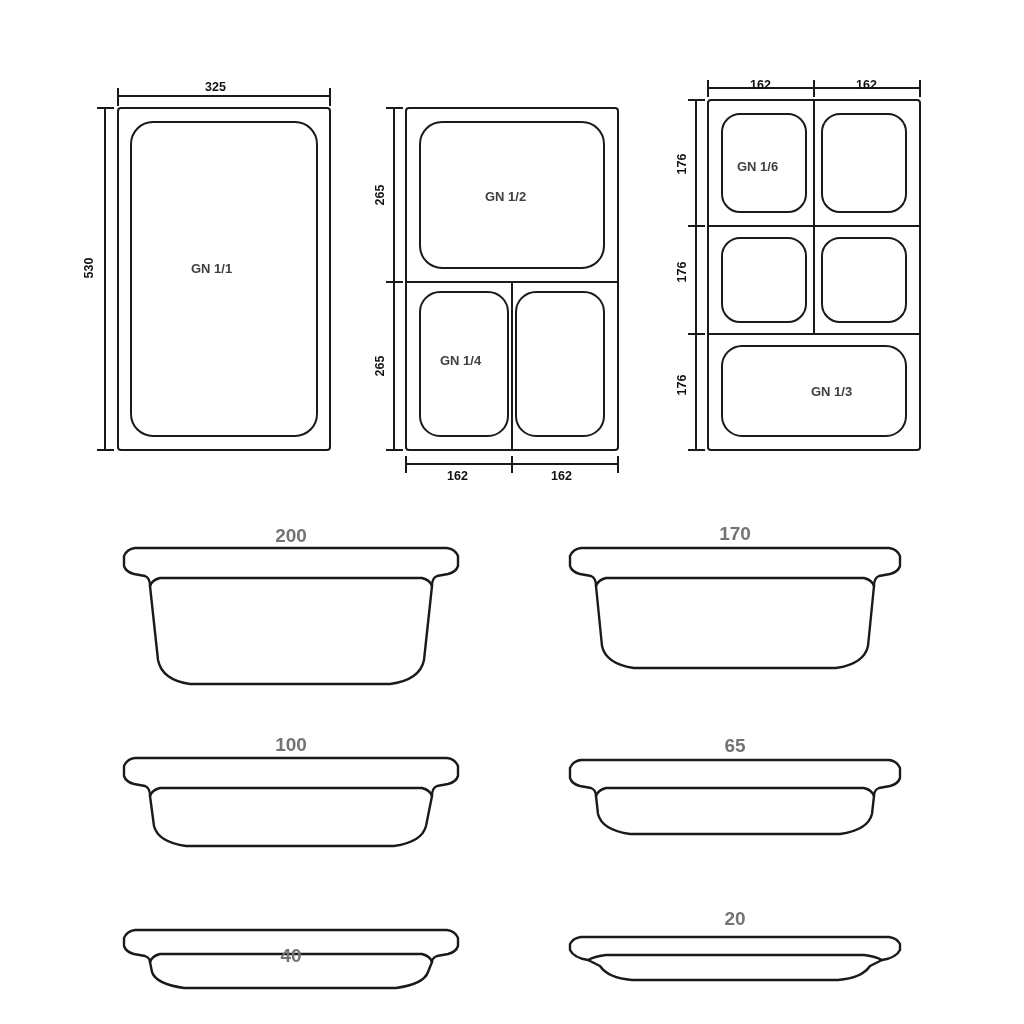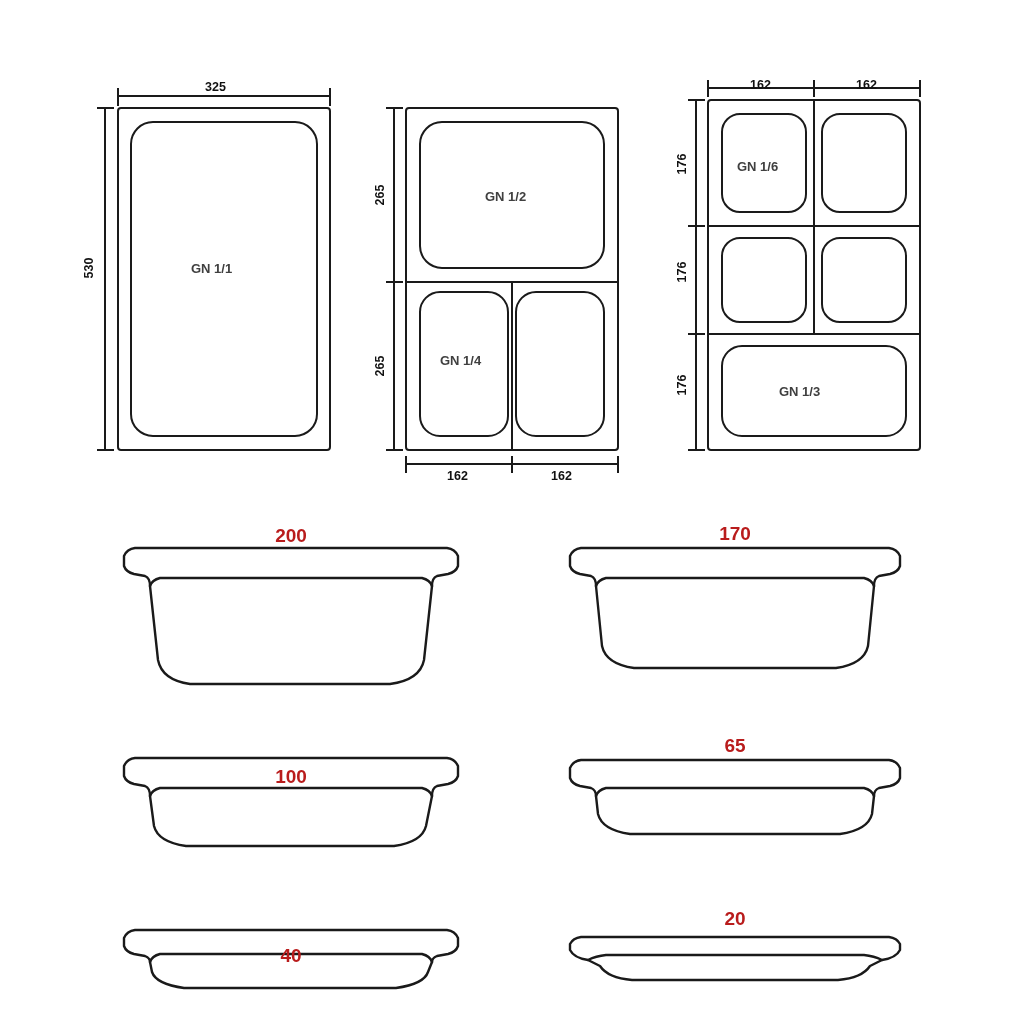--- a/index.html
+++ b/index.html
@@ -51,21 +51,21 @@
     white-space: nowrap;
   }
   .dim.vert {
     transform-origin: 50% 50%;
     transform: rotate(-90deg);
   }
   .depth {
     position: absolute;
     font-size: 19px;
     font-weight: bold;
-    color: #b91c1c;
+    color: #737373;
     white-space: nowrap;
     text-align: center;
   }
 </style>
 </head>
 <body>
 
 <div id="stage">
 
 
@@ -208,27 +208,27 @@
   <div class="dim vert" style="left:79px; top:261px;">530</div>
 
   <div class="lbl" style="left:485px; top:189px;">GN 1/2</div>
   <div class="lbl" style="left:440px; top:353px;">GN 1/4</div>
   <div class="dim vert" style="left:370px; top:188px;">265</div>
   <div class="dim vert" style="left:370px; top:359px;">265</div>
   <div class="dim" style="left:447px; top:469px;">162</div>
   <div class="dim" style="left:551px; top:469px;">162</div>
 
   <div class="lbl" style="left:737px; top:159px;">GN 1/6</div>
-  <div class="lbl" style="left:779px; top:384px;">GN 1/3</div>
+  <div class="lbl" style="left:811px; top:384px;">GN 1/3</div>
   <div class="dim" style="left:750px; top:78px;">162</div>
   <div class="dim" style="left:856px; top:78px;">162</div>
   <div class="dim vert" style="left:672px; top:157px;">176</div>
   <div class="dim vert" style="left:672px; top:265px;">176</div>
   <div class="dim vert" style="left:672px; top:378px;">176</div>
 
   <div class="depth" style="left:241px; top:525px; width:100px;">200</div>
   <div class="depth" style="left:685px; top:523px; width:100px;">170</div>
-  <div class="depth" style="left:241px; top:734px; width:100px;margin-top:32px;">100</div>
+  <div class="depth" style="left:241px; top:734px; width:100px;">100</div>
   <div class="depth" style="left:685px; top:735px; width:100px;">65</div>
   <div class="depth" style="left:241px; top:905px; width:100px;margin-top:40px;">40</div>
   <div class="depth" style="left:685px; top:908px; width:100px;">20</div>
 
 </div>
 
 </body></html>

